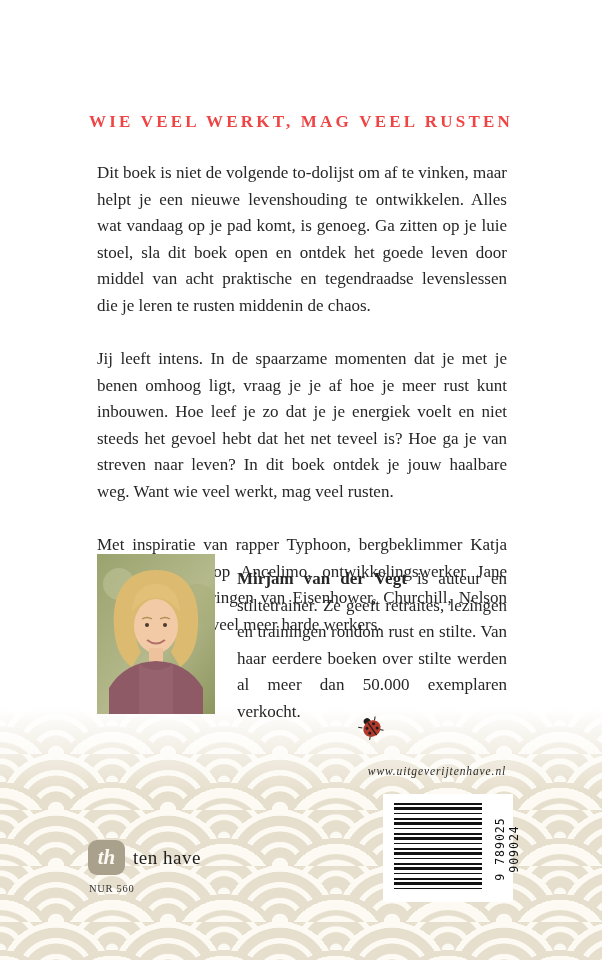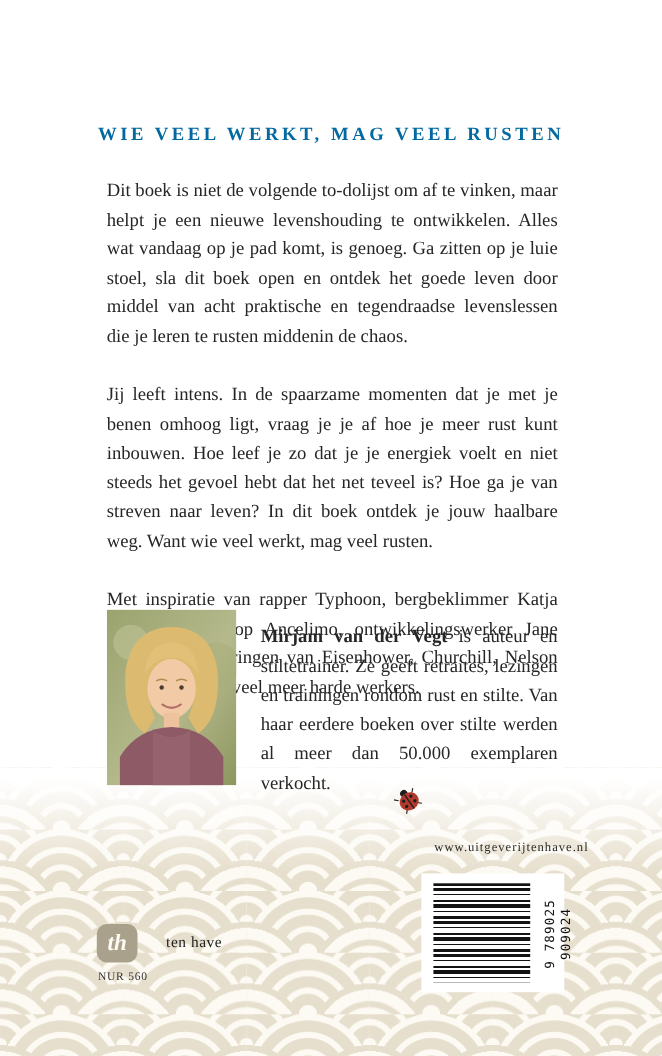--- a/index.html
+++ b/index.html
@@ -22,21 +22,21 @@
     background-size:112px 56px;
   }
   .waves::after {
     content:""; position:absolute; left:0; top:0; width:100%; height:95px;
     background:linear-gradient(to bottom, #ffffff 10%, rgba(255,255,255,0));
   }
 
   
   .title {
     position:absolute; left:80px; top:112px; width:442px; z-index:1;
-    text-align:center; color:#0369a1; font-size:17px; font-weight:700;
+    text-align:center; color:#ef4444; font-size:17px; font-weight:700;
     letter-spacing:3.2px;
   }
   .body-text {
     position:absolute; left:97px; top:160px; width:410px; z-index:1;
   }
   .body-text p {
     margin:0 0 27px 0; font-size:17px; line-height:26.5px;
     text-align:justify; color:#262626;
   }
 
@@ -48,22 +48,22 @@
   .bio-text {
     position:absolute; left:237px; top:549px; width:270px; z-index:1;
     font-size:17px; line-height:26.5px; text-align:justify; color:#262626;
   }
   .bio-text strong { font-weight:700; }
 
   
   .ladybug { position:absolute; left:358px; top:716px; width:27px; height:25px; z-index:2; }
 
   .website {
-    position:absolute; left:384px; top:765px; width:162px; z-index:2;
-    text-align:center; font-size:11.5px; letter-spacing:0.9px; color:#2a2a2a;
+    position:absolute; left:356px; top:765px; width:162px; z-index:2;
+    text-align:center; font-size:11.5px; letter-spacing:0.9px; color:#2a2a2a;font-style:italic;
   }
 
   .barcode {
     position:absolute; left:383px; top:794px; width:130px; height:108px;
     background:#ffffff; z-index:2;
   }
   .barcode-bars {
     position:absolute; left:11px; top:9px; width:88px; height:90px;
     background-color:#ffffff;
     background-image: repeating-linear-gradient(to bottom,
@@ -76,29 +76,29 @@
   }
   .barcode-number {
     position:absolute; left:110px; top:101px; width:92px; height:16px;
     transform:rotate(-90deg); transform-origin:0 0;
     font-family:"DejaVu Sans Mono", monospace; font-size:11.5px;
     letter-spacing:1px; text-align:center; color:#111;
   }
 
   .publisher {
     position:absolute; left:88px; top:840px; z-index:2;
-    display:flex; align-items:center; gap:26px;
+    display:flex; align-items:center; gap:8px;
   }
   .publisher-mark {
     width:37px; height:35px; border-radius:9px;
     background:#aaa18d; color:#fcfaf2;
     display:flex; align-items:center; justify-content:center;
     font-style:italic; font-size:21px; font-weight:700;
   }
-  .publisher-name { font-size:14px; color:#1c1c1c; letter-spacing:0.5px; }
+  .publisher-name { font-size:19px; color:#1c1c1c; letter-spacing:0.5px; }
   .nur {
     position:absolute; left:89px; top:883px; z-index:2;
     font-size:10.5px; letter-spacing:0.7px; color:#333;
   }
 </style>
 </head>
 <body>
 
 <div class="page">
 

